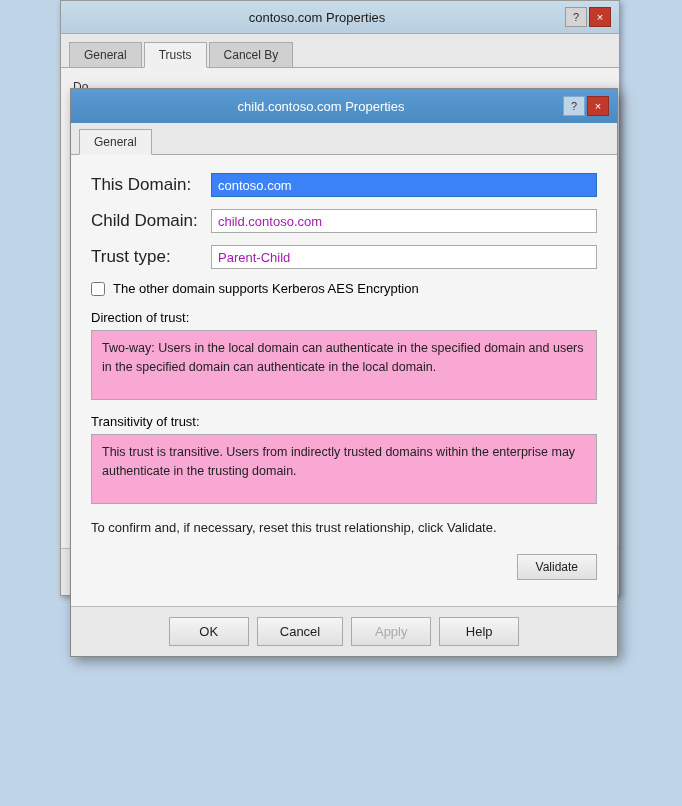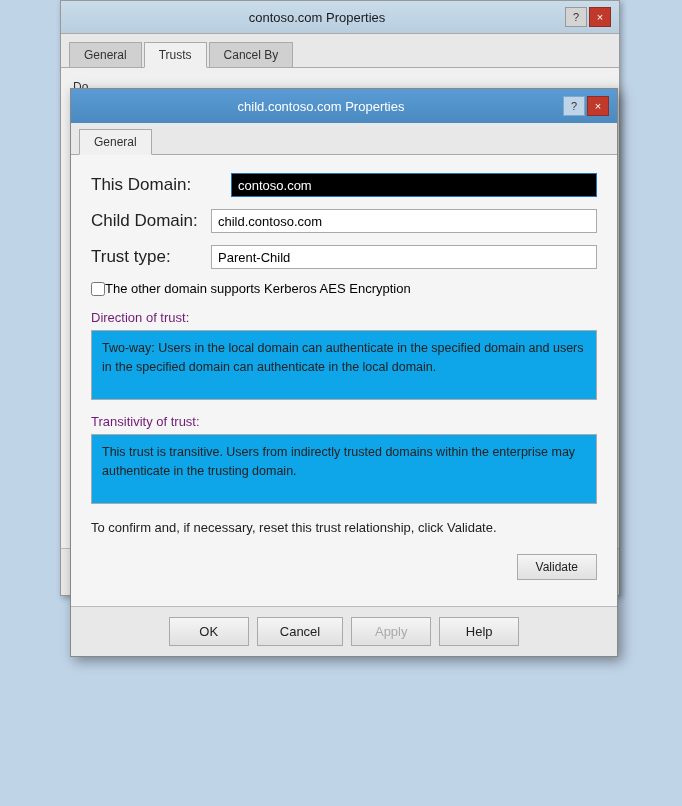--- a/index.html
+++ b/index.html
@@ -221,53 +221,52 @@
       text-align: left;
     }
 
     .field-input {
       flex: 1;
       height: 24px;
       padding: 2px 6px;
       border: 1px solid #aaa;
       background: white;
       font-size: 13px;
-      color: #000000;
+      color: #a21caf;
       outline: none;
     }
 
     .field-input.selected {
-      background: #000000;
+      background: #3b82f6;
       color: white;
       border-color: #2472b8;
-      margin-left: 20px;
     }
 
     .checkbox-row {
       display: flex;
       align-items: center;
       margin-bottom: 14px;
-      gap: 0;
+      gap: 8px;
     }
 
     .checkbox-row input[type=checkbox] {
       width: 14px;
       height: 14px;
     }
 
     .section-label {
       font-size: 13px;
-      color: #701a75;
+      color: #000000;
       margin-bottom: 5px;
     }
 
     .text-area-box {
       width: 100%;
       border: 1px solid #aaa;
-      background: #0ea5e9;
+      background: #f9a8d4;
       padding: 8px 10px;
       font-size: 12.5px;
       color: #222;
       line-height: 1.5;
       margin-bottom: 14px;
       min-height: 70px;
     }
 
     .validate-row {
       display: flex;

